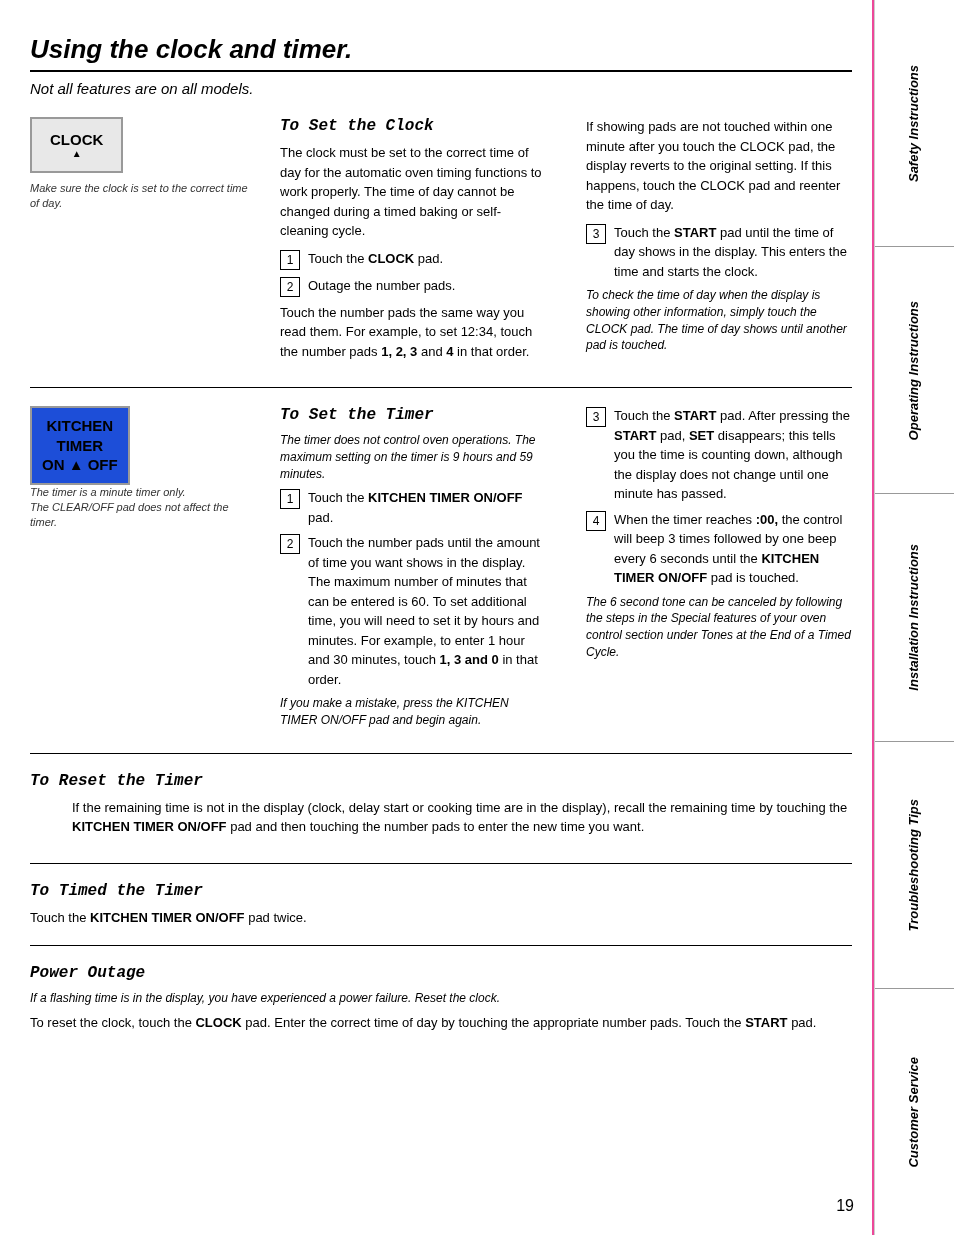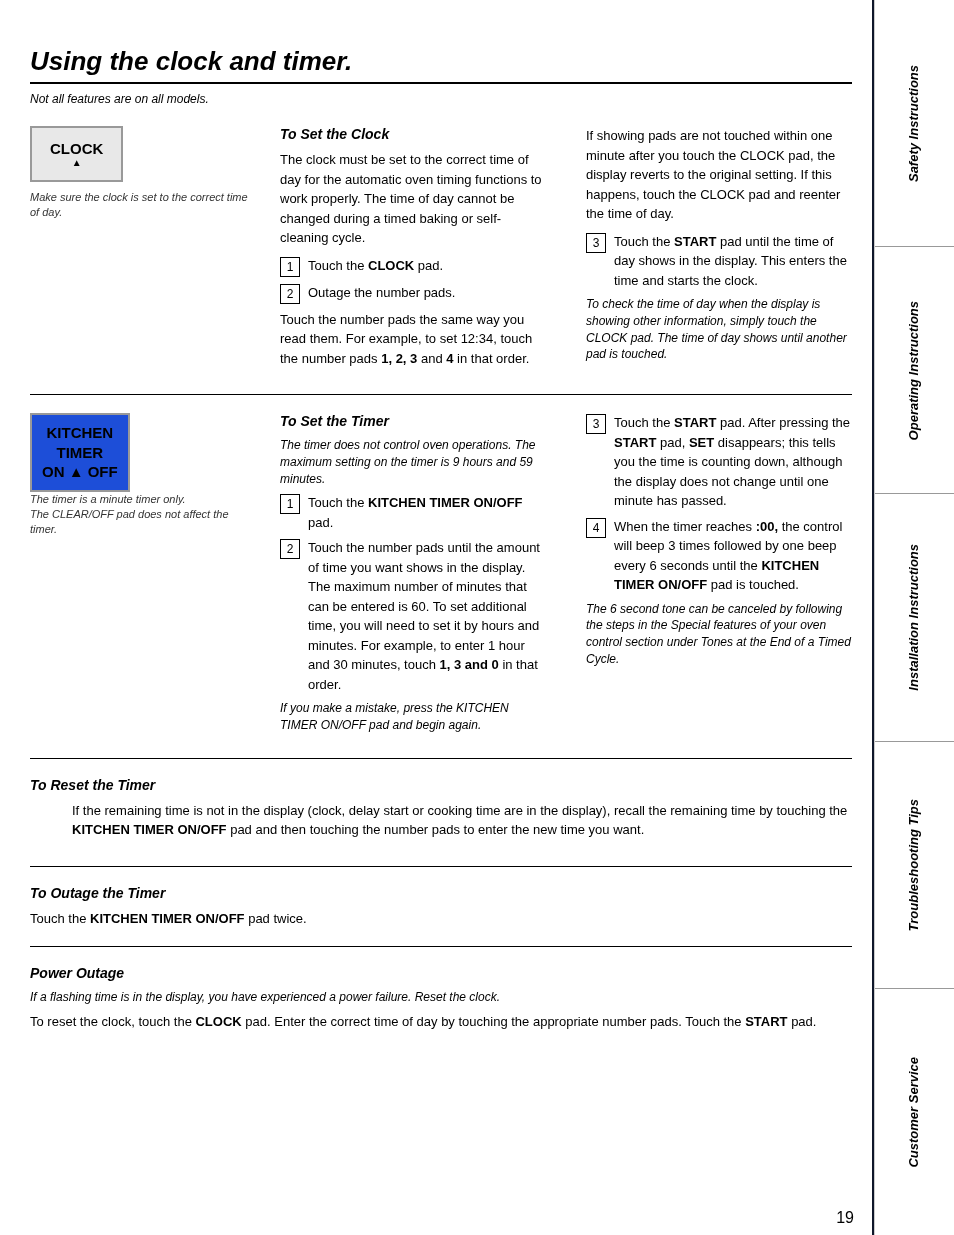--- a/index.html
+++ b/index.html
@@ -12,22 +12,22 @@
       min-height: 1235px;
       position: relative;
     }
     .page-container {
       display: flex;
       width: 954px;
       min-height: 1235px;
     }
     .main-content {
       flex: 1;
-      padding: 46px 20px 20px 30px;
-      border-right: 2px solid #0f172a;
+      padding: 34px 20px 20px 30px;
+      border-right: 2px solid #ec4899;
     }
     .sidebar {
       width: 80px;
       display: flex;
       flex-direction: column;
       border-left: 1px solid #ccc;
     }
     .sidebar-section {
       flex: 1;
       display: flex;
@@ -51,21 +51,21 @@
     .page-title {
       font-size: 26px;
       font-style: italic;
       font-weight: bold;
       margin-bottom: 8px;
       border-bottom: 2px solid #000;
       padding-bottom: 5px;
     }
     .subtitle {
       font-style: italic;
-      font-size: 12px;
+      font-size: 15px;
       margin-bottom: 20px;
     }
     .section-divider {
       border-top: 1px solid #000;
       margin: 18px 0;
     }
     .two-col {
       display: flex;
       gap: 30px;
     }
@@ -92,24 +92,25 @@
       text-align: center;
       font-size: 10px;
     }
     .caption {
       font-size: 11px;
       font-style: italic;
       line-height: 1.4;
       color: #333;
     }
     .section-heading {
-      font-size: 14px;
-      font-style: italic;
-      font-weight: bold;
-      margin-bottom: 8px;
+      font-size: 16px;
+      font-style: italic;
+      font-weight: bold;
+      margin-bottom: 8px;
+      font-family: Liberation Mono, monospace;
     }
     .body-text {
       font-size: 13px;
       line-height: 1.5;
       margin-bottom: 8px;
     }
     .step-item {
       display: flex;
       align-items: flex-start;
       margin-bottom: 6px;
@@ -140,21 +141,21 @@
       padding: 8px 10px;
       display: inline-block;
       text-align: center;
       font-size: 15px;
       font-weight: bold;
       margin-bottom: 0;
       line-height: 1.3;
     }
     .page-number {
       position: absolute;
-      bottom: 8px;
+      bottom: 20px;
       right: 100px;
       font-size: 16px;
     }
     b, strong { font-weight: bold; }
     .bold-italic { font-weight: bold; font-style: italic; }
   </style>
 </head>
 <body>
 
 <div class="page-container">
@@ -241,21 +242,21 @@
       <div class="two-col">
         <div style="flex:1; margin-left:42px;">
           <div class="body-text">If the remaining time is not in the display (clock, delay start or cooking time are in the display), recall the remaining time by touching the <b>KITCHEN TIMER ON/OFF</b> pad and then touching the number pads to enter the new time you want.</div>
         </div>
       </div>
     </div>
 
     <div class="section-divider"></div>
 
     <div>
-      <div class="section-heading">To Outage the Timer</div>
+      <div class="section-heading">To Timed the Timer</div>
       <div class="body-text">Touch the <b>KITCHEN TIMER ON/OFF</b> pad twice.</div>
     </div>
 
     <div class="section-divider"></div>
 
     <div>
       <div class="section-heading bold-italic">Power Outage</div>
       <div class="italic-note">If a flashing time is in the display, you have experienced a power failure. Reset the clock.</div>
       <div class="body-text">To reset the clock, touch the <b>CLOCK</b> pad. Enter the correct time of day by touching the appropriate number pads. Touch the <b>START</b> pad.</div>
     </div>

